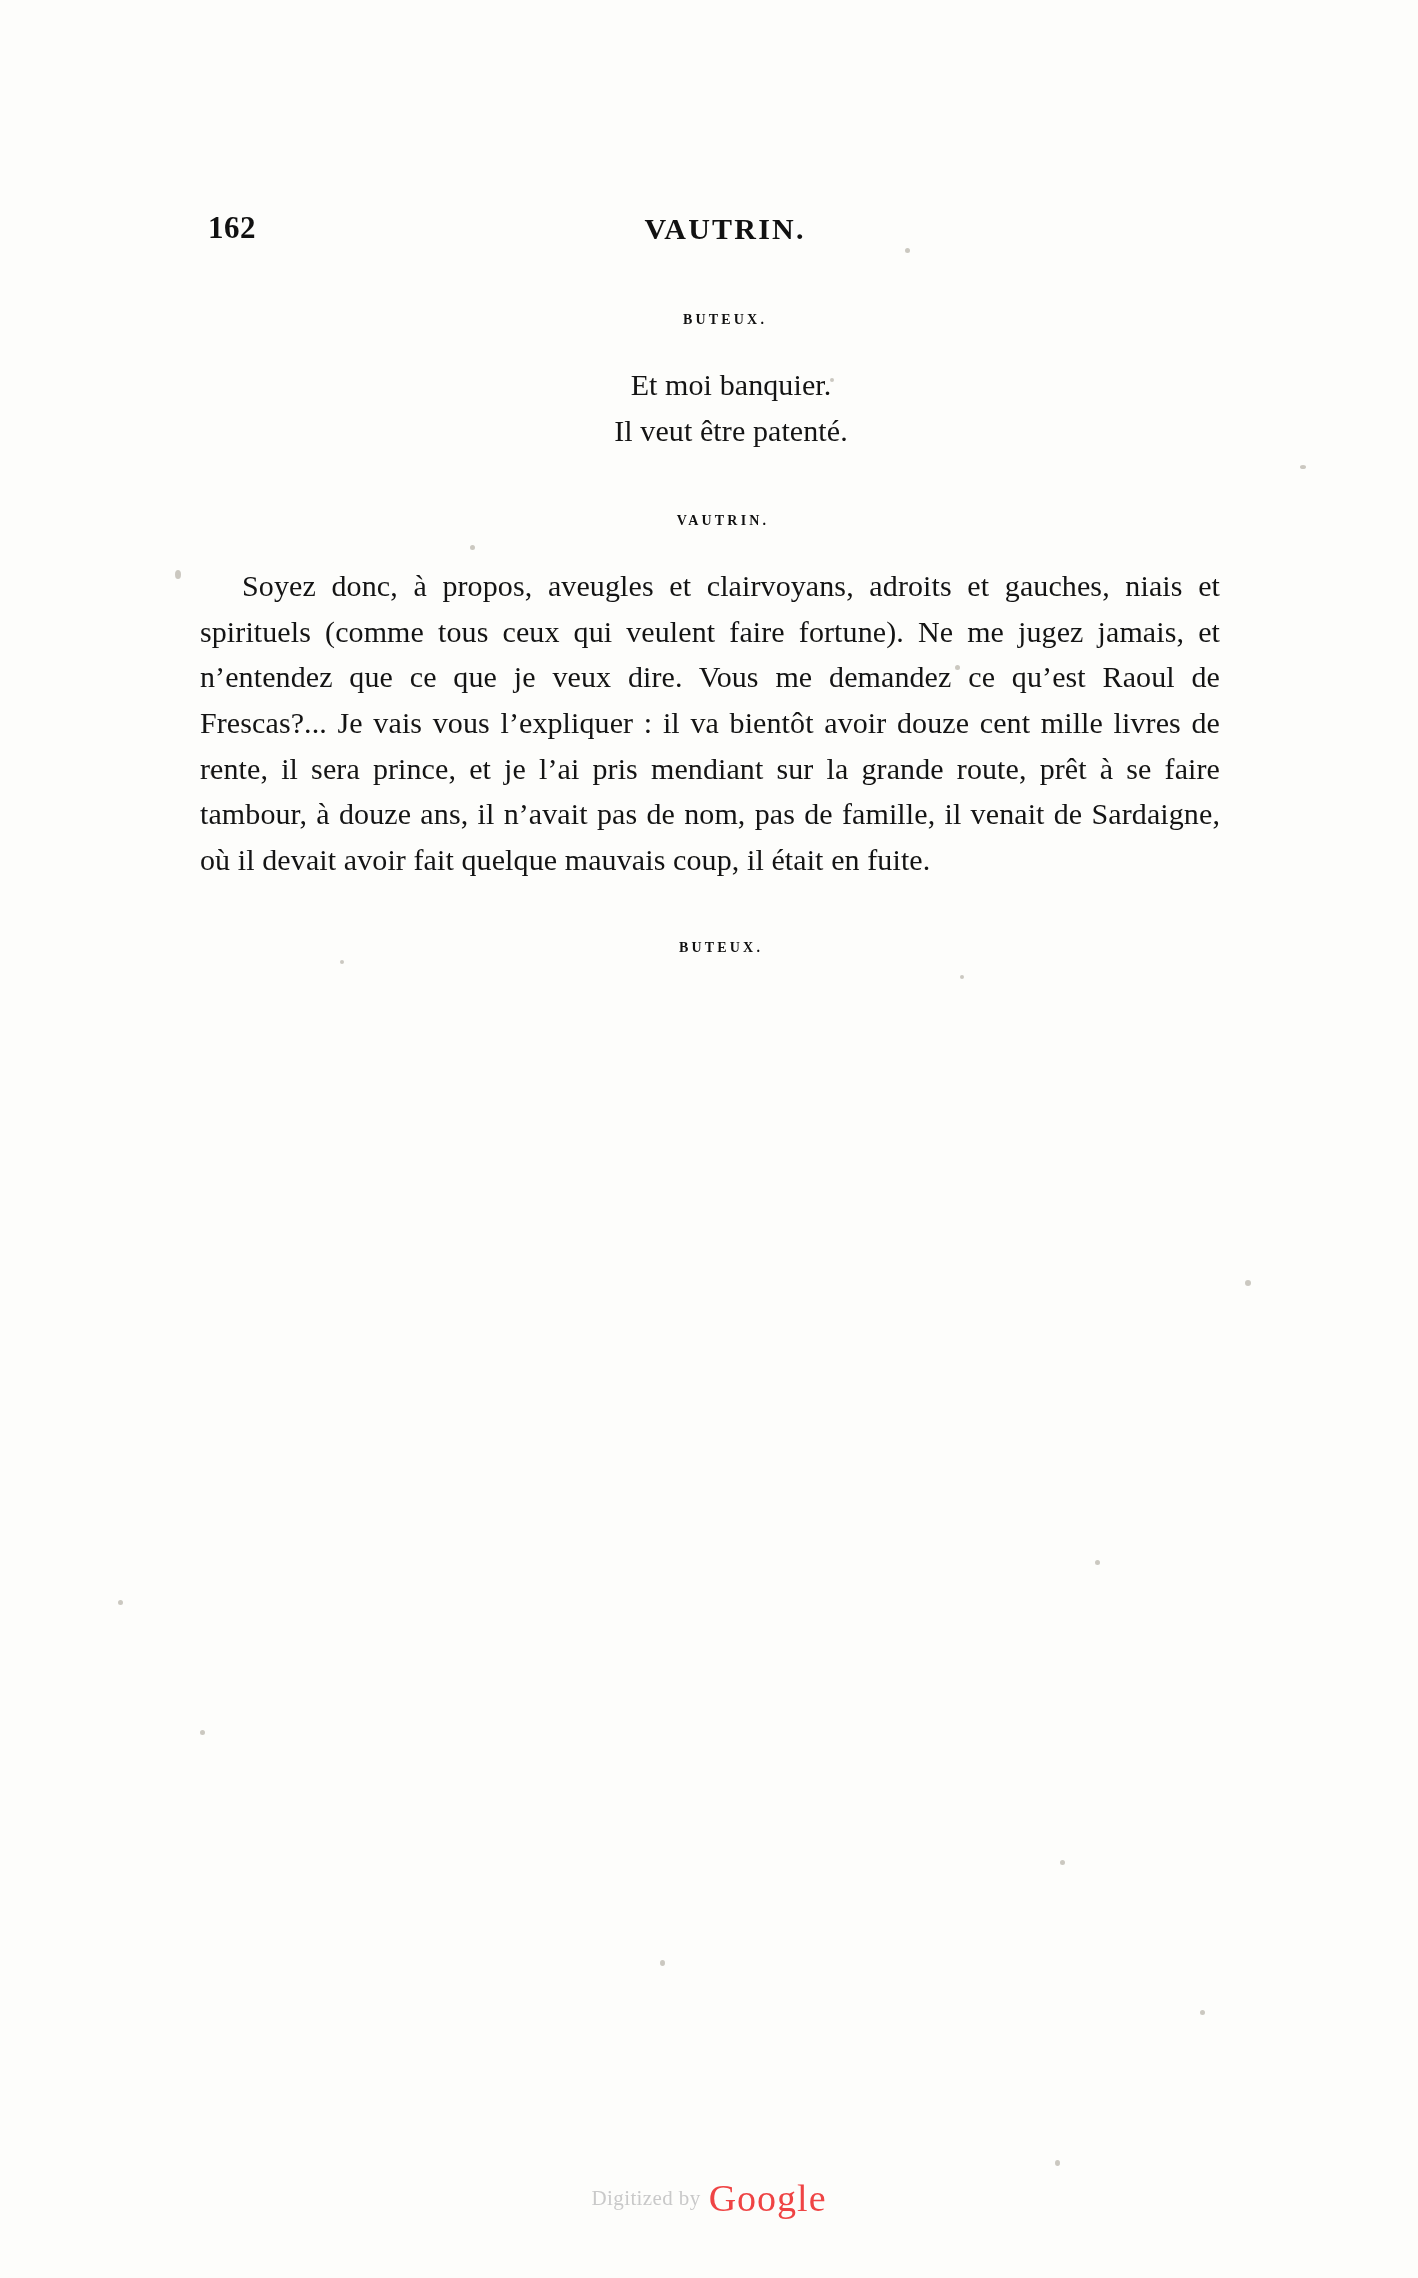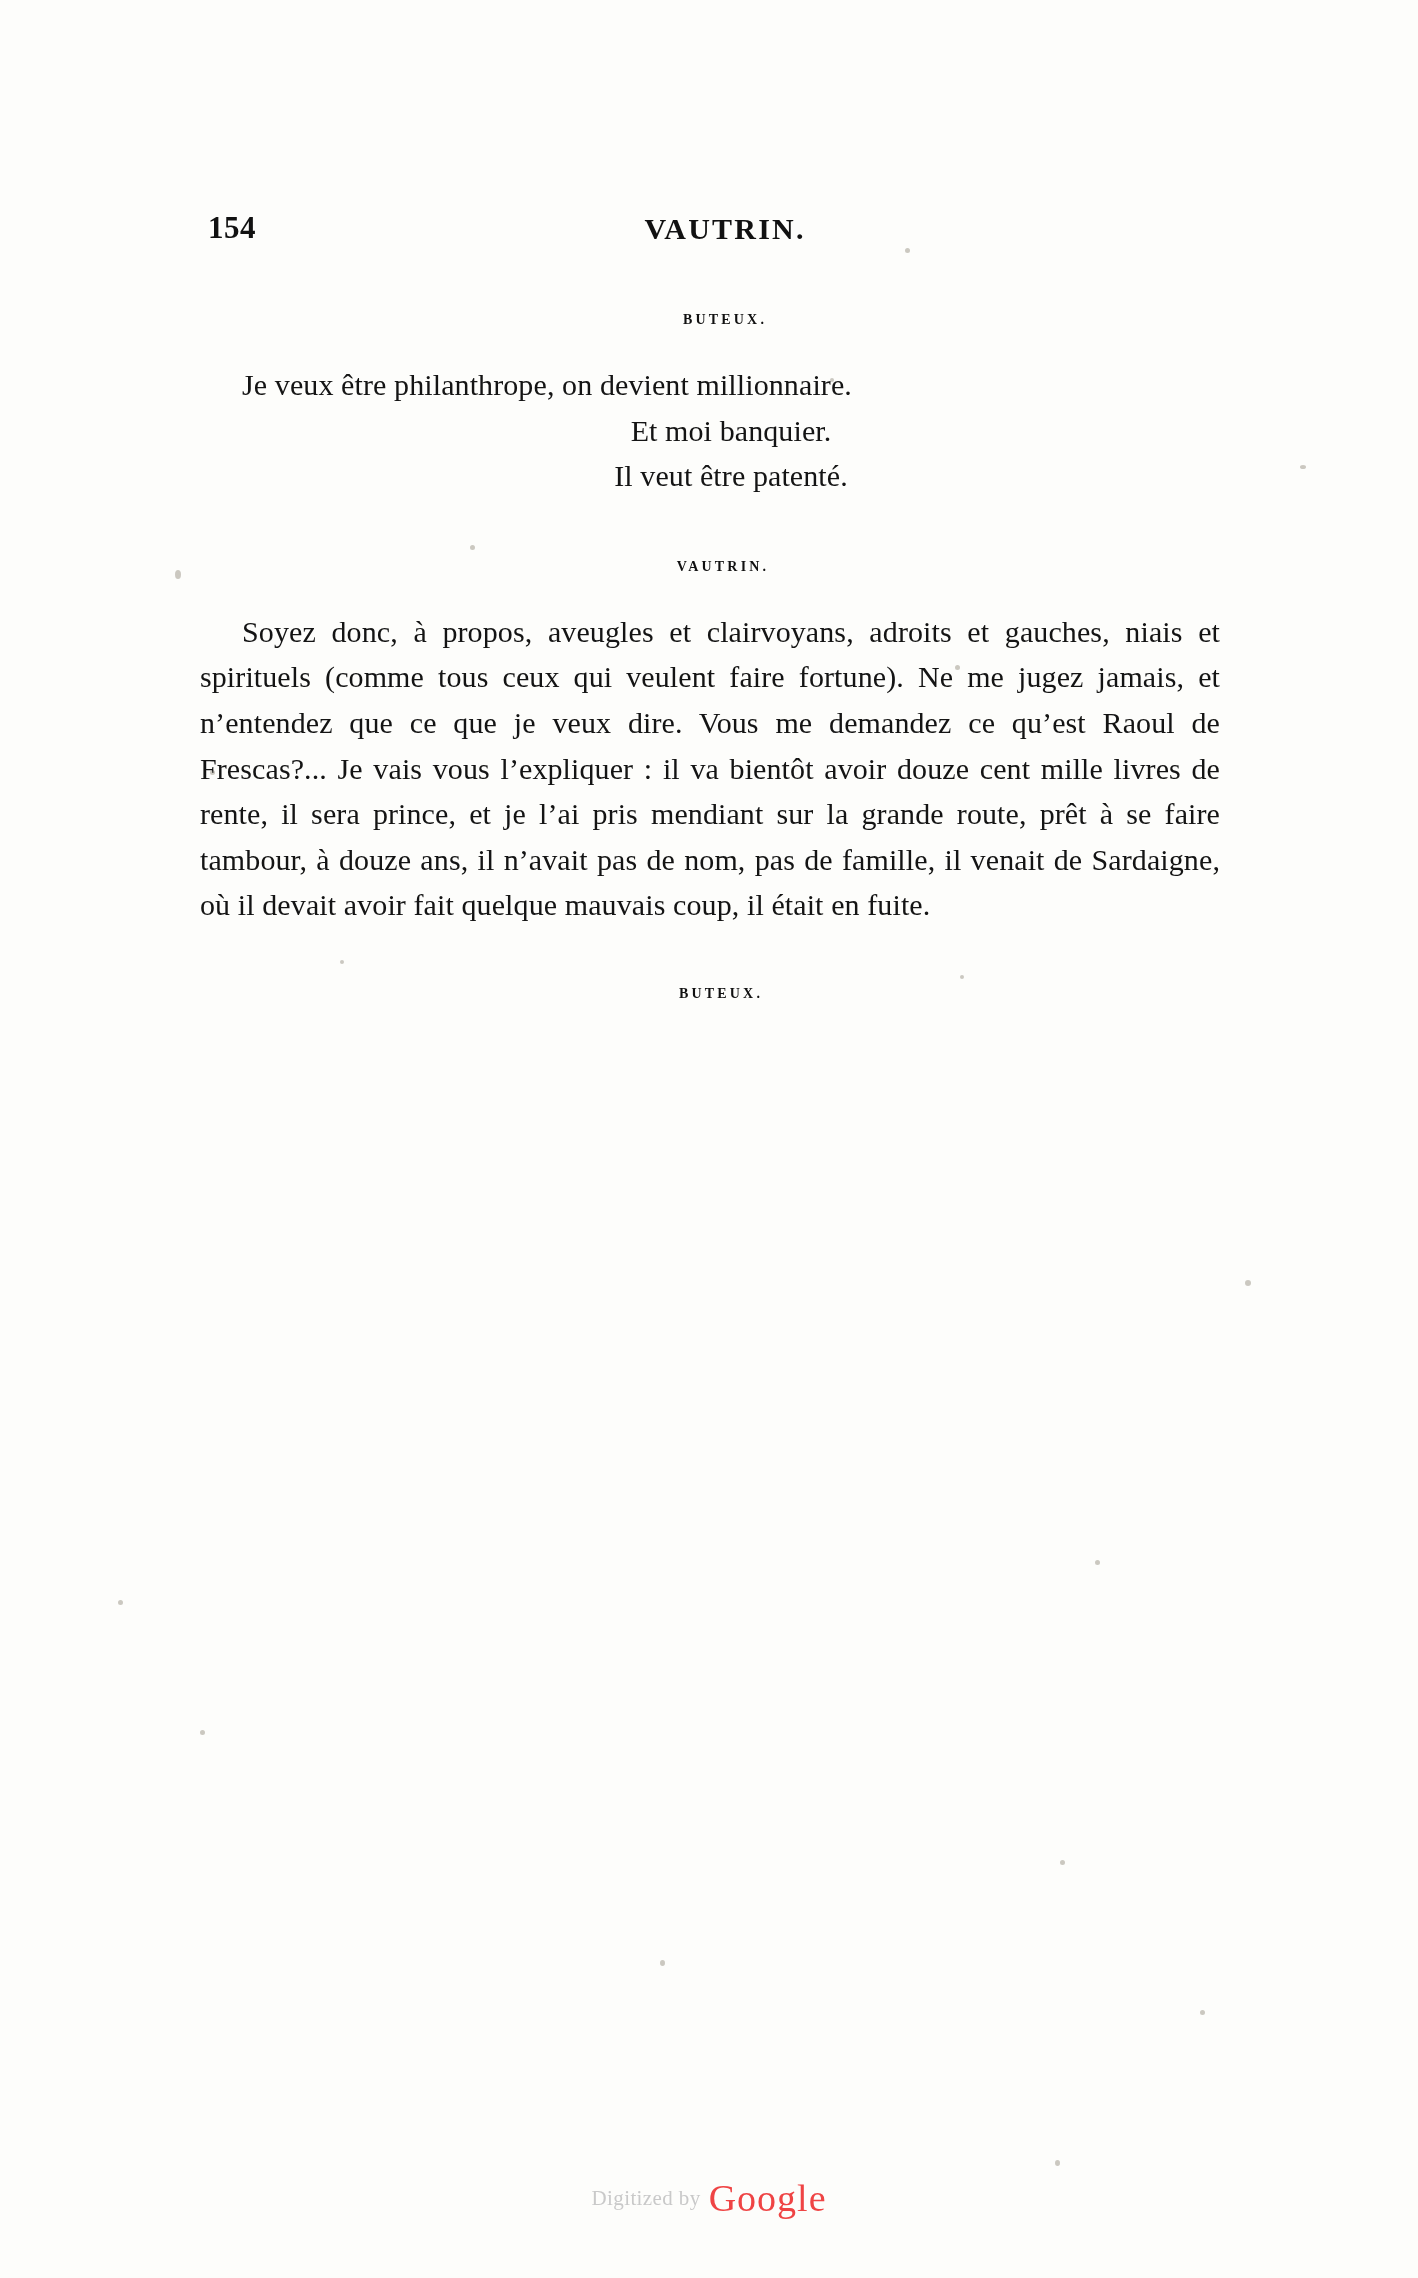--- a/index.html
+++ b/index.html
@@ -128,26 +128,25 @@
   <div class="speck" style="left:200px;top:1730px;width:5px;height:5px;"></div>
   <div class="speck" style="left:1060px;top:1860px;width:5px;height:5px;"></div>
   <div class="speck" style="left:660px;top:1960px;width:5px;height:6px;"></div>
   <div class="speck" style="left:1200px;top:2010px;width:5px;height:5px;"></div>
   <div class="speck" style="left:1055px;top:2160px;width:5px;height:6px;"></div>
   <div class="speck" style="left:960px;top:975px;width:4px;height:4px;"></div>
 
   <div class="content">
 
     <div class="running-head">
-      <div class="folio">154</div>
+      <div class="folio">162</div>
       <div class="head-title">VAUTRIN.</div>
     </div>
 
     <div class="speaker cue-1">BUTEUX.</div>
-    <p class="speech indent">Je veux être philanthrope, on devient million­naire.</p>
 
     <p class="speech indent short">Et moi banquier.</p>
 
     <p class="speech indent short">Il veut être patenté.</p>
 
     <div class="speaker cue-4">VAUTRIN.</div>
     <p class="speech indent">Soyez donc, à propos, aveugles et clairvoyans, adroits et gauches, niais et spirituels (comme tous ceux qui veulent faire fortune). Ne me jugez jamais, et n’entendez que ce que je veux dire. Vous me de­mandez ce qu’est Raoul de Frescas?... Je vais vous l’expliquer : il va bientôt avoir douze cent mille livres de rente, il sera prince, et je l’ai pris men­diant sur la grande route, prêt à se faire tambour, à douze ans, il n’avait pas de nom, pas de famille, il venait de Sardaigne, où il devait avoir fait quelque mauvais coup, il était en fuite.</p>
 
     <div class="speaker cue-5">BUTEUX.</div>
 

